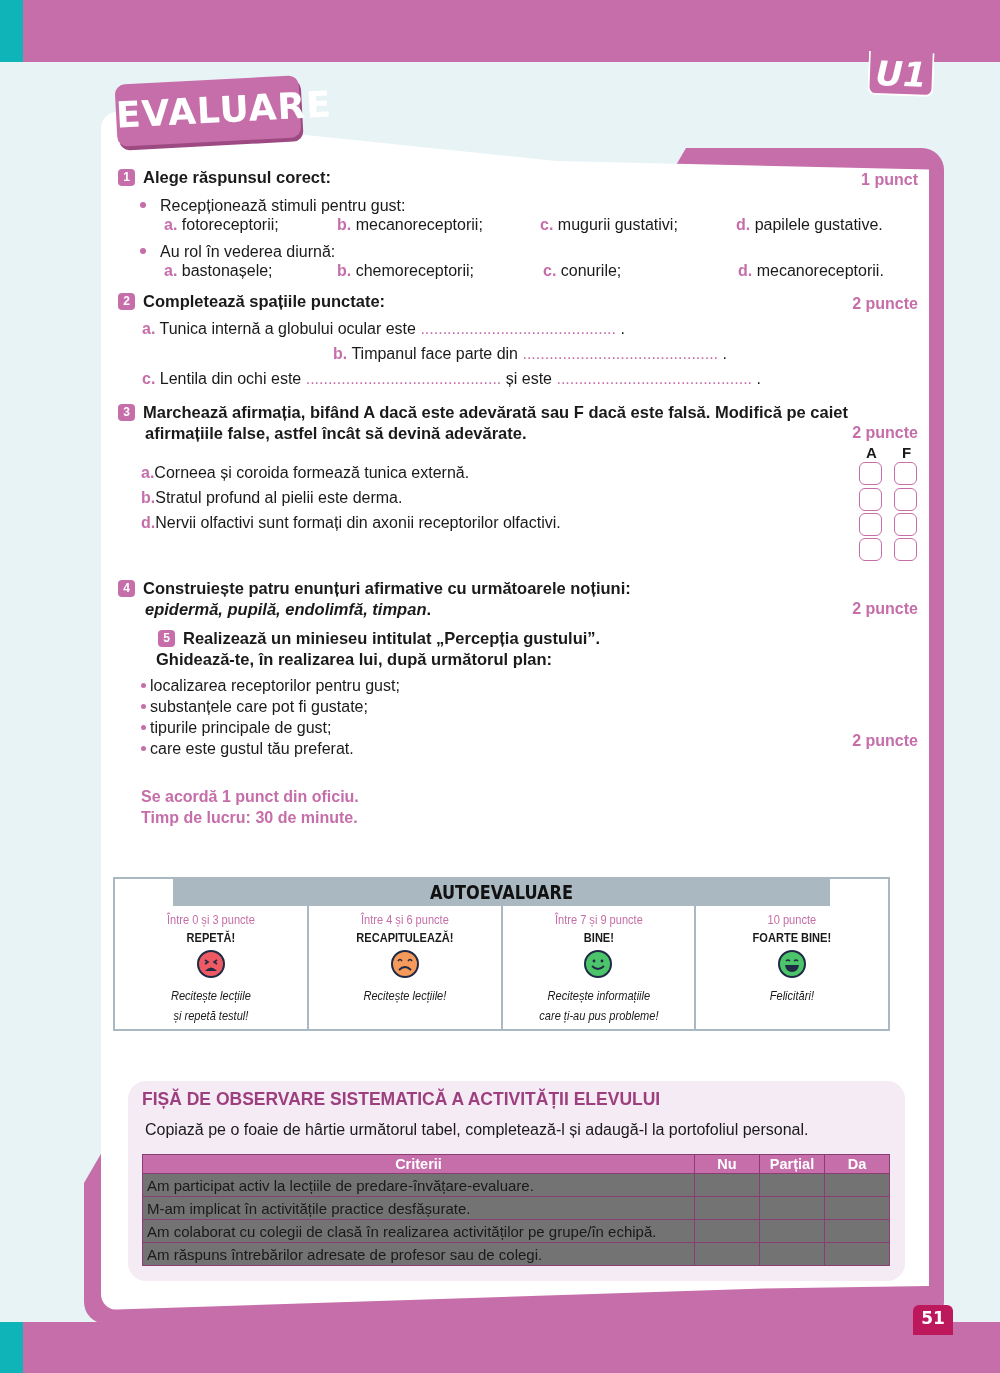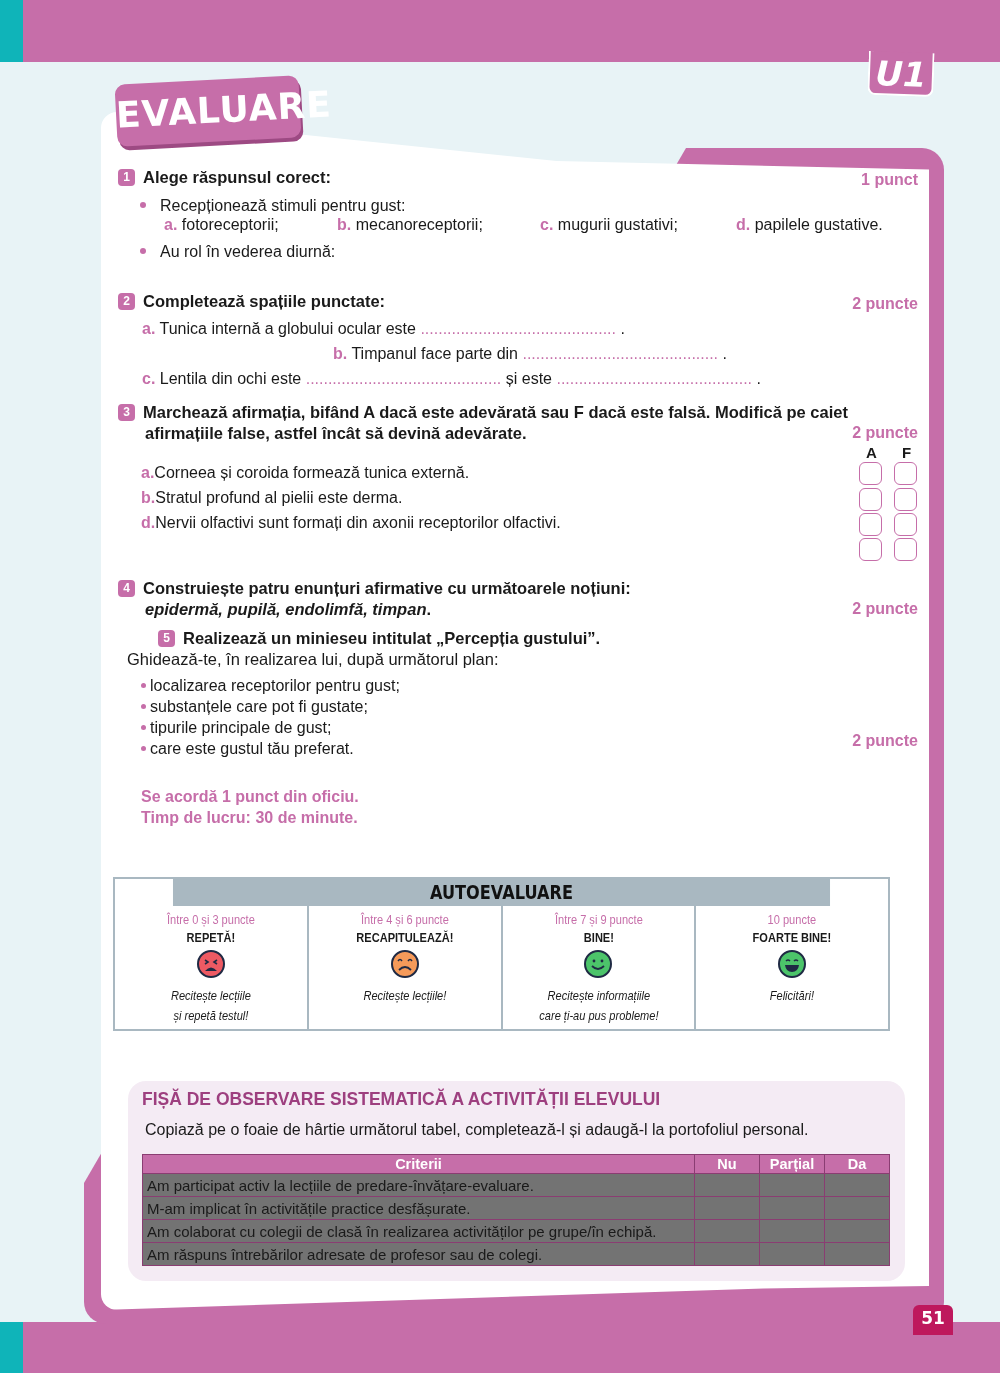--- a/index.html
+++ b/index.html
@@ -140,20 +140,26 @@
       <span class="pts" style="top:3px;">1 punct</span>
     </div>
     <div class="line" style="margin-left:22px;margin-top:3px;"><span class="bullet-dot"></span><span>Recepționează stimuli pentru gust:</span></div>
     <div class="opts">
       <span class="opt" style="left:46px;"><span class="pink">a.</span> <span>fotoreceptorii;</span></span>
       <span class="opt" style="left:219px;"><span class="pink">b.</span> <span>mecanoreceptorii;</span></span>
       <span class="opt" style="left:422px;"><span class="pink">c.</span> <span>mugurii gustativi;</span></span>
       <span class="opt" style="left:618px;"><span class="pink">d.</span> <span>papilele gustative.</span></span>
     </div>
     <div class="line" style="margin-left:22px;margin-top:4px;"><span class="bullet-dot"></span><span>Au rol în vederea diurnă:</span></div>
+    <div class="opts">
+      <span class="opt" style="left:46px;"><span class="pink">a.</span> <span>bastonașele;</span></span>
+      <span class="opt" style="left:219px;"><span class="pink">b.</span> <span>chemoreceptorii;</span></span>
+      <span class="opt" style="left:425px;"><span class="pink">c.</span> <span>conurile;</span></span>
+      <span class="opt" style="left:620px;"><span class="pink">d.</span> <span>mecanoreceptorii.</span></span>
+    </div>
   </div>
 
   <div class="q" style="height:104px;">
     <div style="position:relative;height:24px;">
       <span class="q-num">2</span><span class="q-title">Completează spațiile punctate:</span>
       <span class="pts" style="top:3px;">2 puncte</span>
     </div>
     <div class="line" style="margin-left:24px;margin-top:2px;height:25px;"><span class="pink">a.</span> <span>Tunica internă a globului ocular este</span> <span class="dots">............................................</span> <span>.</span></div>
     <div class="line" style="margin-left:24px;height:25px;text-align:center;"><span class="pink">b.</span> <span>Timpanul face parte din</span> <span class="dots">............................................</span> <span>.</span></div>
     <div class="line" style="margin-left:24px;height:25px;"><span class="pink">c.</span> <span>Lentila din ochi este</span> <span class="dots">............................................</span> <span>și este</span> <span class="dots">............................................</span> <span>.</span></div>
@@ -173,21 +179,21 @@
   </div>
 
   <div class="q" style="height:50px;">
     <div class="q-title" style="line-height:21px;"><span class="q-num">4</span><span>Construiește patru enunțuri afirmative cu următoarele noțiuni:</span></div>
     <div style="font-weight:bold;font-size:16.5px;line-height:21px;margin-left:27px;"><i>epidermă, pupilă, endolimfă, timpan</i><span>.</span></div>
     <span class="pts" style="top:22px;">2 puncte</span>
   </div>
 
   <div class="q" style="height:170px;">
     <div class="q-title" style="line-height:21px;padding-left:40px;"><span class="q-num">5</span><span>Realizează un minieseu intitulat „Percepția gustului”.</span></div>
-    <div style="font-weight:normal;font-size:16.5px;line-height:21px;margin-left:9px;">Ghidează-te, în realizarea lui, după următorul plan:</div>
+    <div style="font-weight:bold;font-size:16.5px;line-height:21px;margin-left:38px;">Ghidează-te, în realizarea lui, după următorul plan:</div>
     <div style="margin-left:23px;margin-top:5px;">
       <div class="line"><span class="bullet-sm"></span><span>localizarea receptorilor pentru gust;</span></div>
       <div class="line"><span class="bullet-sm"></span><span>substanțele care pot fi gustate;</span></div>
       <div class="line"><span class="bullet-sm"></span><span>tipurile principale de gust;</span></div>
       <div class="line"><span class="bullet-sm"></span><span>care este gustul tău preferat.</span></div>
     </div>
     <span class="pts" style="top:104px;">2 puncte</span>
   </div>
 
   <div style="margin-left:23px;margin-top:-12px;color:#c66ea9;font-weight:bold;font-size:16px;line-height:21px;">

